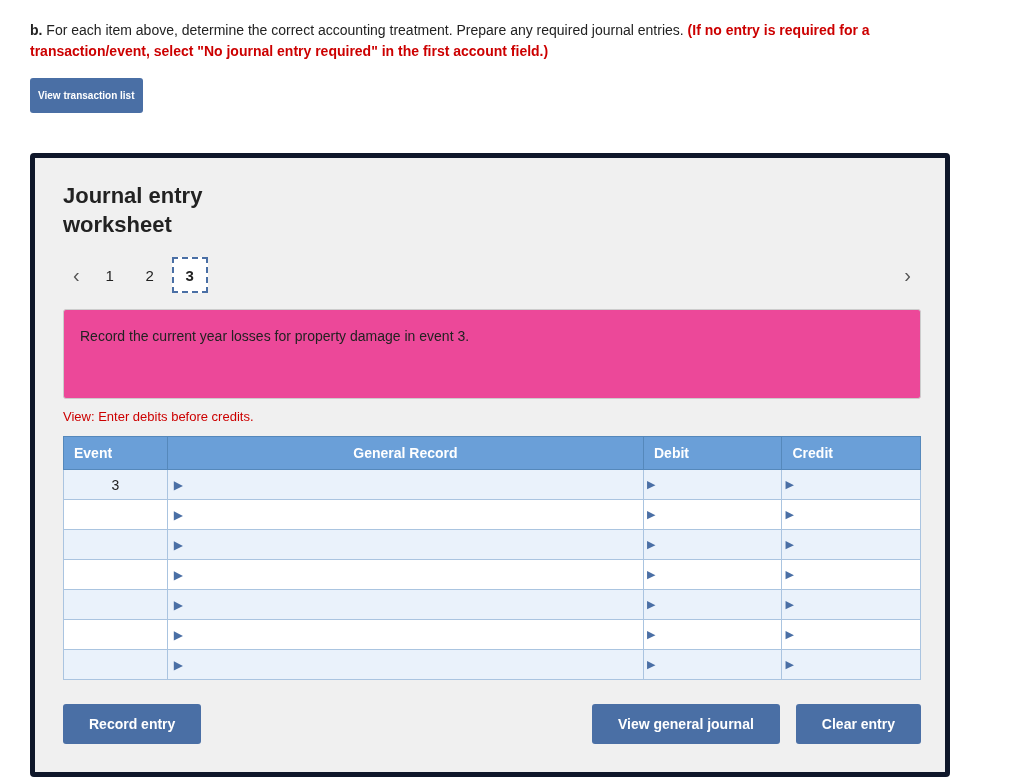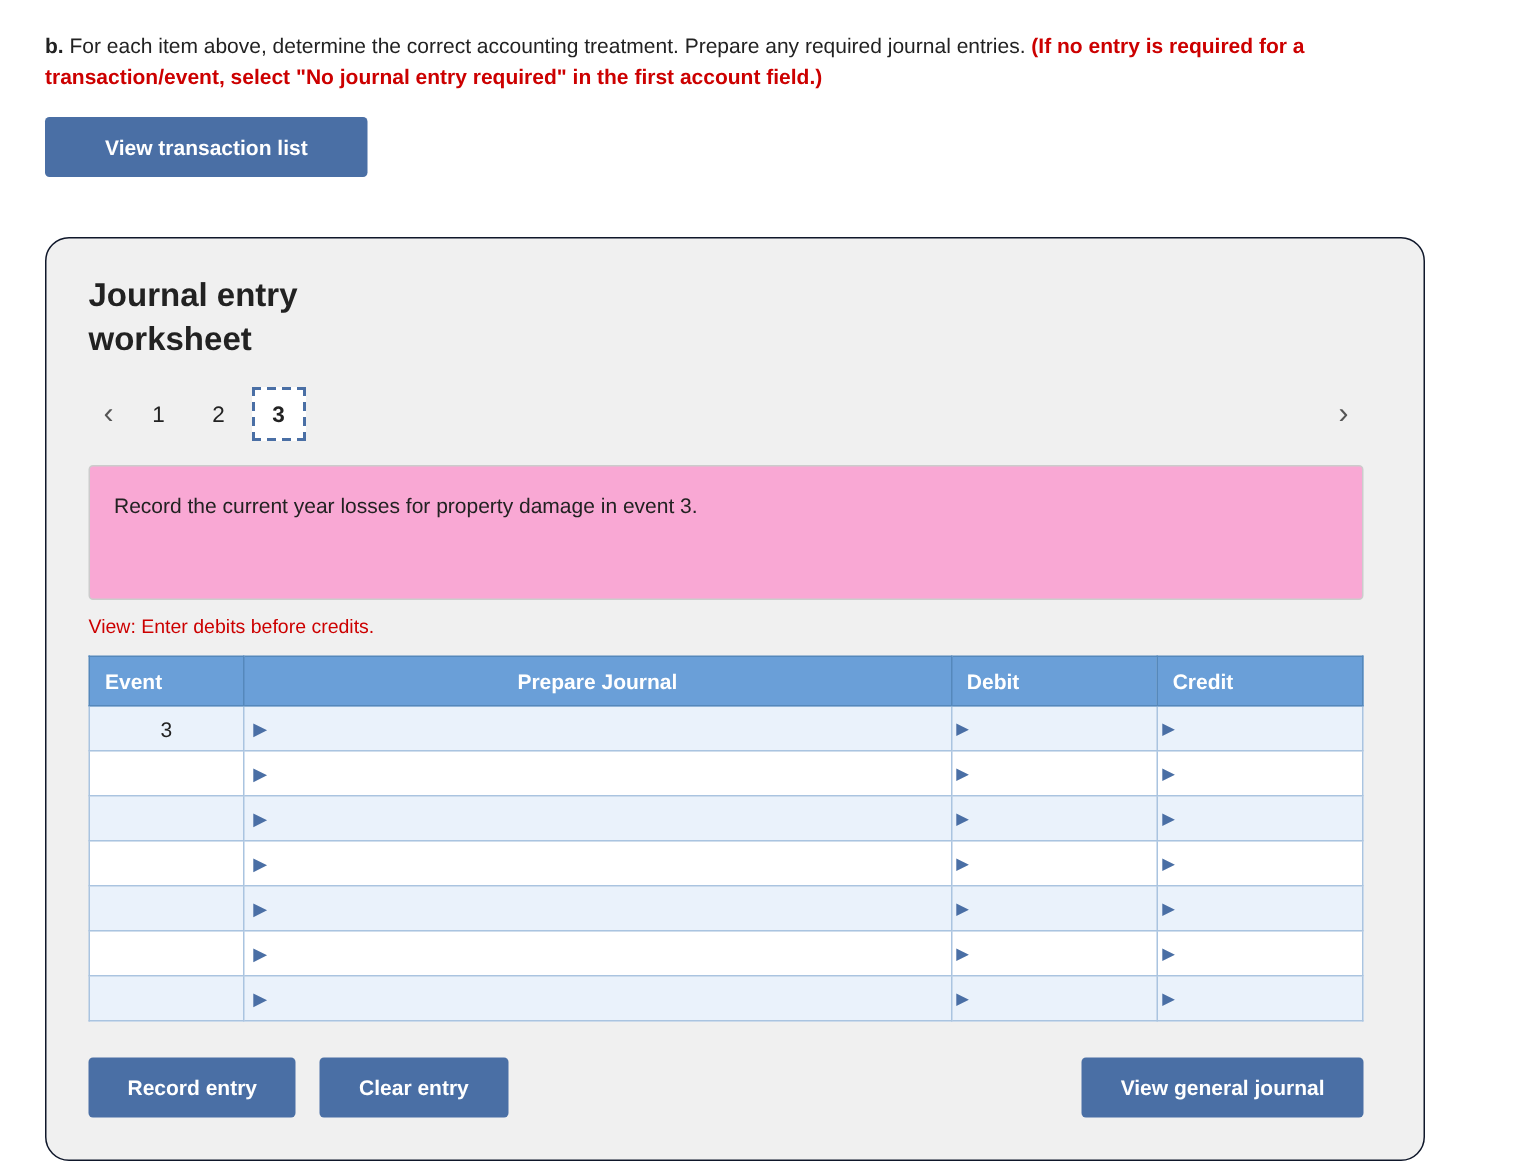--- a/index.html
+++ b/index.html
@@ -23,33 +23,33 @@
       font-weight: bold;
     }
     .instruction-text .red-bold {
       color: #cc0000;
       font-weight: bold;
     }
     .view-transaction-btn {
       background: #4a6fa5;
       color: #fff;
       border: none;
-      padding: 12px 40px;
-      font-size: 14px;
+      padding: 12px 8px;
+      font-size: 10px;
       font-weight: bold;
       cursor: pointer;
       border-radius: 3px;
       margin-bottom: 20px;
       display: inline-block;
     }
     .worksheet-container {
       background: #f0f0f0;
-      border: 1px solid #0f172a;
-      border-radius: 16px;
-      padding: 24px 40px 28px 28px;
+      border: 5px solid #0f172a;
+      border-radius: 4px;
+      padding: 24px 24px 28px 28px;
       max-width: 920px;
     }
     .worksheet-title {
       font-size: 22px;
       font-weight: bold;
       line-height: 1.3;
       margin-bottom: 18px;
     }
     .pagination-row {
       display: flex;
@@ -78,21 +78,21 @@
     }
     .page-num.active {
       border: 2px dashed #4a6fa5;
       background: #fff;
       font-weight: bold;
     }
     .right-arrow-container {
       margin-left: auto;
     }
     .event-description-box {
-      background: #f9a8d4;
+      background: #ec4899;
       border: 1px solid #ccc;
       border-radius: 3px;
       padding: 18px 16px;
       min-height: 90px;
       margin-bottom: 10px;
       font-size: 14px;
     }
     .note-text {
       color: #cc0000;
       font-size: 13px;
@@ -240,21 +240,21 @@
   <div class="event-description-box">
     <span>Record the current year losses for property damage in event 3.</span>
   </div>
 
   <p class="note-text">View: Enter debits before credits.</p>
 
   <table class="journal-table">
     <thead>
       <tr>
         <th class="event-col">Event</th>
-        <th class="gj-col">Prepare Journal</th>
+        <th class="gj-col">General Record</th>
         <th class="debit-col">Debit</th>
         <th class="credit-col">Credit</th>
       </tr>
     </thead>
     <tbody id="journal-tbody">
     <tr>
           <td class="event-cell">3</td>
           <td class="gj-cell">
             <div class="gj-inner">
               <span class="gj-arrow">▶</span>
@@ -398,16 +398,16 @@
               <span class="credit-arrow">▶</span>
               <input type="text" class="credit-input" style="">
             </div>
           </td>
         </tr>
       </tbody>
   </table>
 
   <div class="buttons-row">
     <button class="action-btn">Record entry</button>
+    <button class="action-btn view-gj">View general journal</button>
     <button class="action-btn">Clear entry</button>
-    <button class="action-btn view-gj">View general journal</button>
   </div>
 </div>
 
 </body></html>

